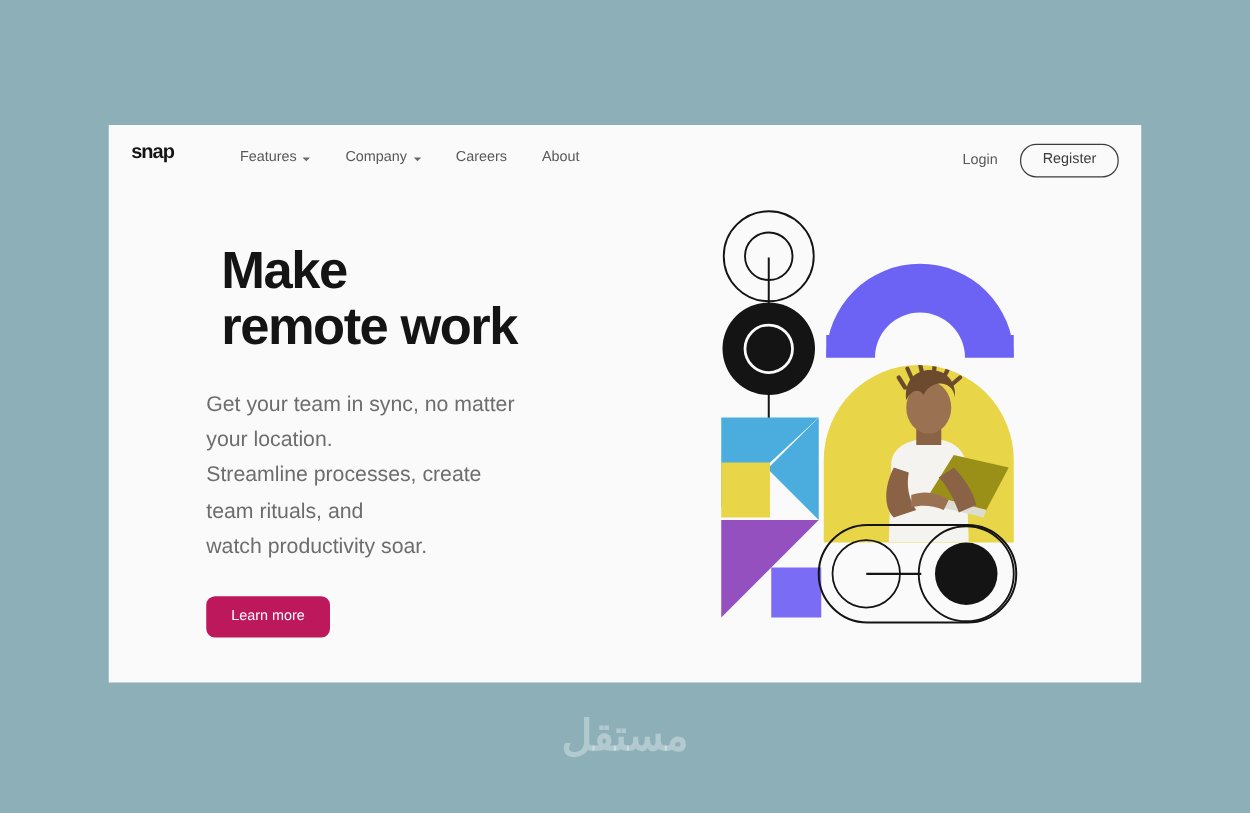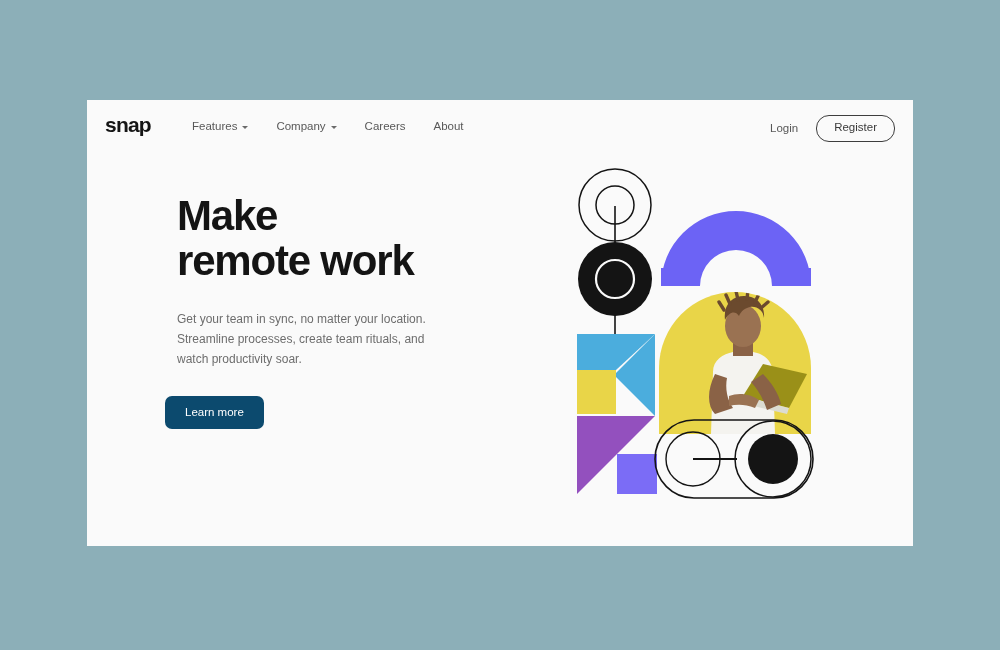--- a/index.html
+++ b/index.html
@@ -32,21 +32,21 @@
     left: 0; top: 0;
     width: 826px;
     height: 58px;
     display: flex;
     align-items: center;
   }
   #brand-logo {
     position: absolute;
     left: 18px;
     top: 14px;
-    font-size: 21px;
+    font-size: 16px;
     font-weight: bold;
     letter-spacing: -0.8px;
     color: #151515;
     line-height: 1;
   }
   #nav-links {
     position: absolute;
     left: 105px;
     top: 20px;
     display: flex;
@@ -105,31 +105,31 @@
   #hero-heading {
     font-size: 42px;
     font-weight: bold;
     line-height: 1.07;
     letter-spacing: -1.2px;
     color: #141414;
     margin: 12px;
     white-space: pre-line;
   }
   #hero-paragraph {
-    margin: 26px 0 0 12px;
-    font-size: 12px;
+    margin: 26px 0 0 0;
+    font-size: 17px;
     line-height: 1.66;
     color: #6d6d6d;
     white-space: pre-line;
     max-width: 252px;
   }
   #learn-more-button {
     margin-top: 26px;
     display: inline-block;
-    background: #0c4a6e;
+    background: #be185d;
     color: #ffffff;
     font-size: 11.5px;
     padding: 11px 20px;
     border: none;
     border-radius: 7px;
     cursor: pointer;
     font-family: "Liberation Sans", sans-serif;
     line-height: 1;
   }
 
@@ -357,13 +357,14 @@
         <circle cx="206" cy="301" r="38" fill="none" stroke="#141414" stroke-width="1.5"></circle>
         <circle cx="206" cy="301" r="25" fill="#141414"></circle>
         <line x1="126" y1="301" x2="170" y2="301" stroke="#141414" stroke-width="1.8"></line>
       </g>
     </svg>
   </div>
 
 </div>
 
 <div id="watermark">
+  <div id="watermark-arabic">مستقل</div>
 </div>
 
 </body></html>

